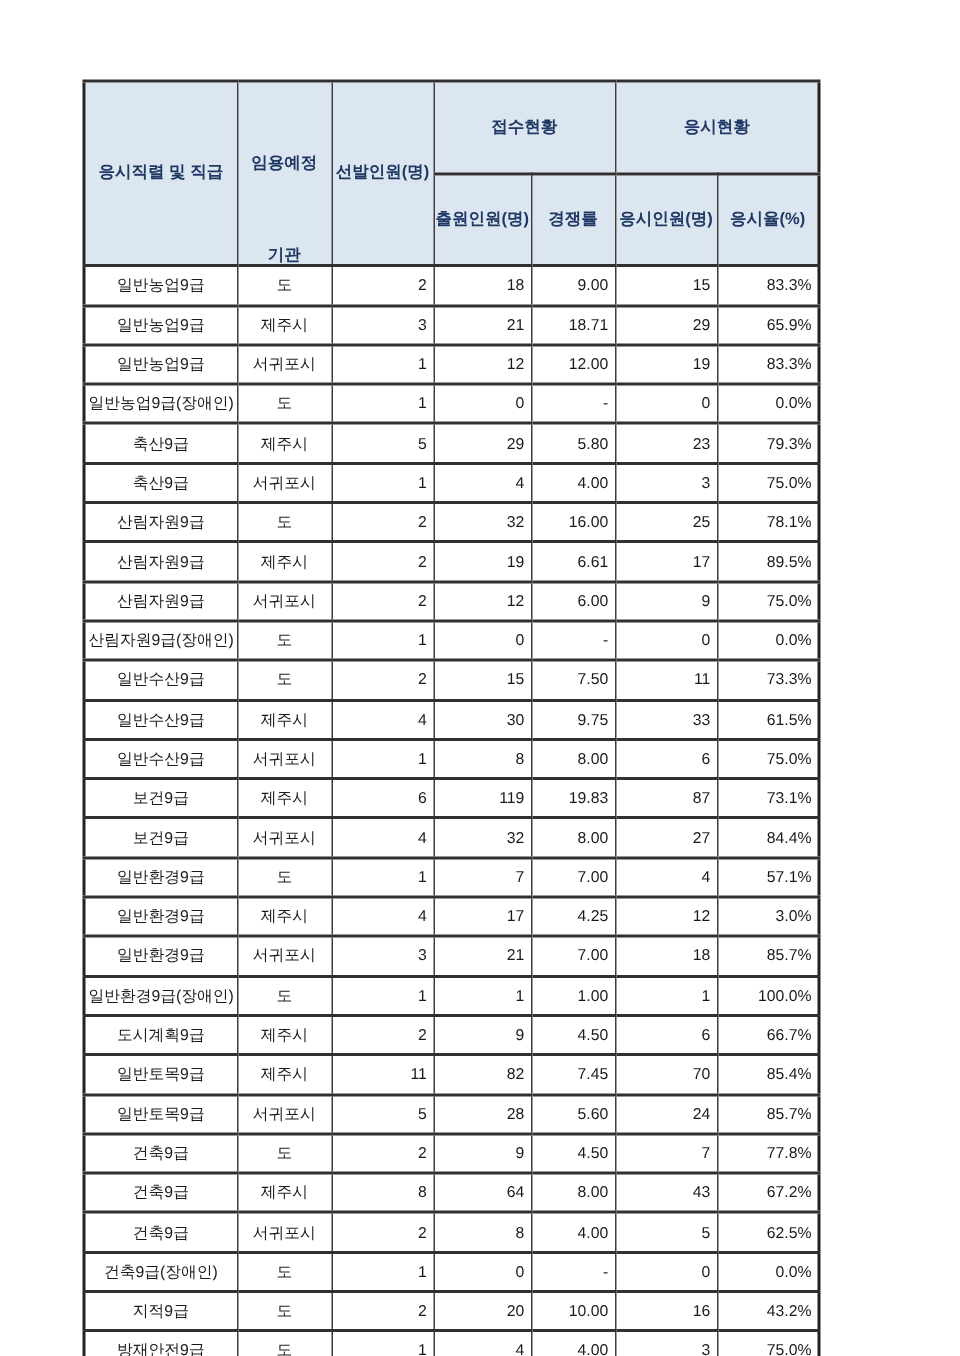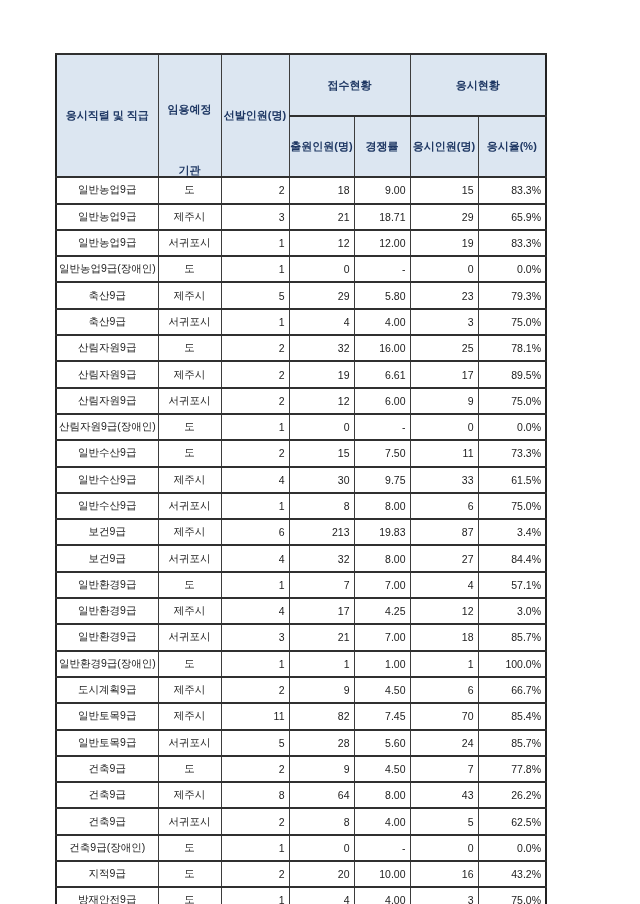--- a/index.html
+++ b/index.html
@@ -212,24 +212,24 @@
             <td class="r">1</td>
             <td class="r">8</td>
             <td class="r">8.00</td>
             <td class="r">6</td>
             <td class="r">75.0%</td>
           </tr>
           <tr>
             <td class="c">보건9급</td>
             <td class="c">제주시</td>
             <td class="r">6</td>
-            <td class="r">213</td>
+            <td class="r">119</td>
             <td class="r">19.83</td>
             <td class="r">87</td>
-            <td class="r">3.4%</td>
+            <td class="r">73.1%</td>
           </tr>
           <tr>
             <td class="c">보건9급</td>
             <td class="c">서귀포시</td>
             <td class="r">4</td>
             <td class="r">32</td>
             <td class="r">8.00</td>
             <td class="r">27</td>
             <td class="r">84.4%</td>
           </tr>
@@ -305,21 +305,21 @@
             <td class="r">7</td>
             <td class="r">77.8%</td>
           </tr>
           <tr>
             <td class="c">건축9급</td>
             <td class="c">제주시</td>
             <td class="r">8</td>
             <td class="r">64</td>
             <td class="r">8.00</td>
             <td class="r">43</td>
-            <td class="r">26.2%</td>
+            <td class="r">67.2%</td>
           </tr>
           <tr>
             <td class="c">건축9급</td>
             <td class="c">서귀포시</td>
             <td class="r">2</td>
             <td class="r">8</td>
             <td class="r">4.00</td>
             <td class="r">5</td>
             <td class="r">62.5%</td>
           </tr>

